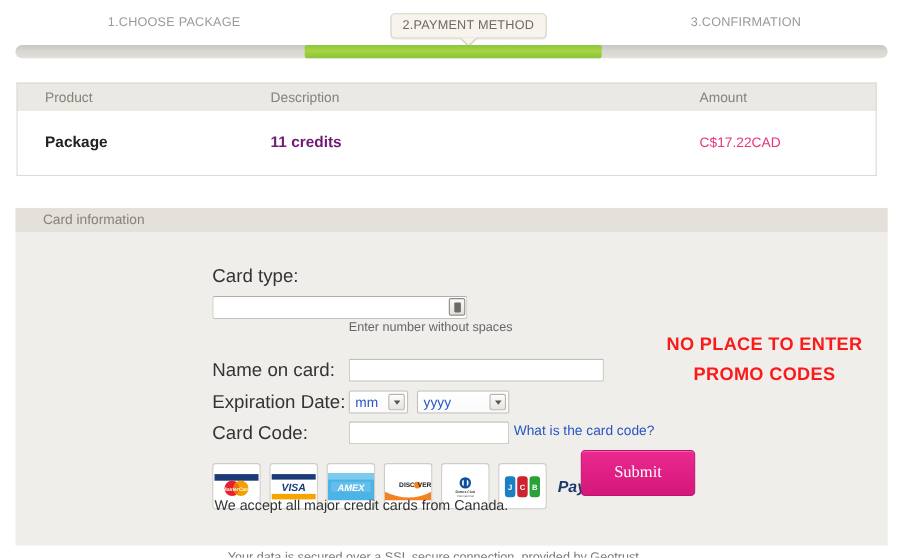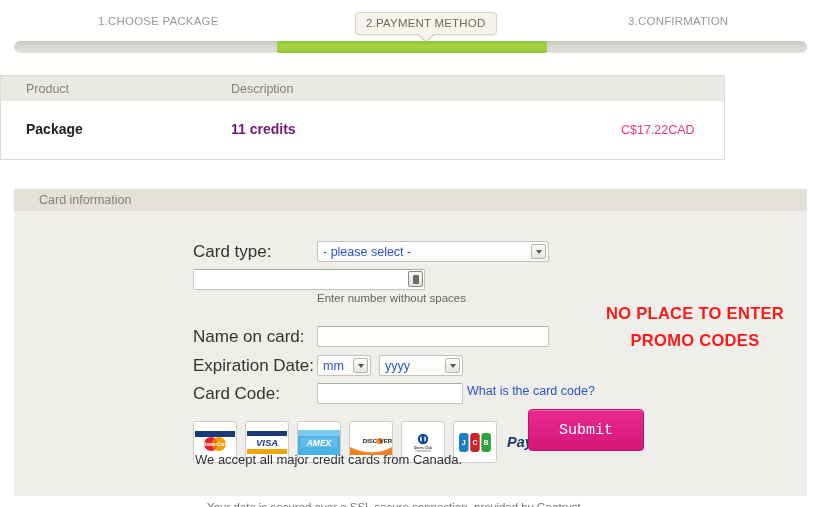--- a/index.html
+++ b/index.html
@@ -85,23 +85,23 @@
     top: 0;
     width: 270px;
     height: 12px;
     background: linear-gradient(to bottom, #8cc63f 0%, #a8d440 45%, #8bc33c 100%);
     border-radius: 2px;
   }
 
   
   .card-outer {
     position: absolute;
-    left: 0;
+    left: 15px;
     top: 75px;
-    width: 725px;
+    width: 782px;
   }
   .table-head {
     background: #ebe9e4;
     height: 26px;
     display: flex;
     align-items: center;
     font-size: 12.5px;
     color: #86827a;
     border: 1px solid #dedbd4;
     border-bottom: none;
@@ -309,28 +309,28 @@
     border: none;
     background: transparent;
     width: 56px;
   }
 
   
   .submit-btn {
     position: absolute;
     left: 528px;
     top: 409px;
-    width: 116px;
+    width: 104px;
     height: 42px;
     border: 1px solid #bf1270;
     border-radius: 4px;
     background: linear-gradient(to bottom,#ea2a8e 0%, #e01f84 50%, #d4187a 100%);
     color: #ffffff;
     font-size: 15px;
-    font-family: Liberation Mono, monospace;
+    font-family: Liberation Serif, serif;
     cursor: pointer;
     box-shadow: inset 0 1px 0 rgba(255,255,255,0.25);
   }
 
   .accept-text {
     position: absolute;
     left: 195px;
     top: 452px;
     font-size: 13px;
     color: #333;
@@ -353,41 +353,36 @@
 </div>
 
 <div class="progress-track">
   <div class="progress-fill"></div>
 </div>
 
 <div class="card-outer">
   <div class="table-head">
     <div class="th-product">Product</div>
     <div class="th-desc">Description</div>
+    <div class="th-amount">Amount</div>
   </div>
   <div class="table-body">
     <div class="td-product">Package</div>
     <div class="td-desc">
       <div class="desc-title">11 credits</div>
     </div>
     <div class="td-amount">C$17.22CAD</div>
   </div>
 </div>
 
 <div class="cardinfo-head">Card information</div>
 <div class="cardinfo-body"></div>
 
 <div class="form-row" style="left:193px; top:241px;">
   <div class="form-label">Card type:</div>
-  <div class="sel" style="width:232px;">
-    <span>- please select -</span>
-    <span class="sel-arrow">
-        <i></i>
-      </span>
-  </div>
 </div>
 
 <div class="form-row" style="left:193px; top:269px;">
   <div style="position:relative;">
     <input class="inp" style="width: 232px;" type="text" value="">
     <span class="autofill-icon">
         <span></span>
       </span>
   </div>
 </div>

